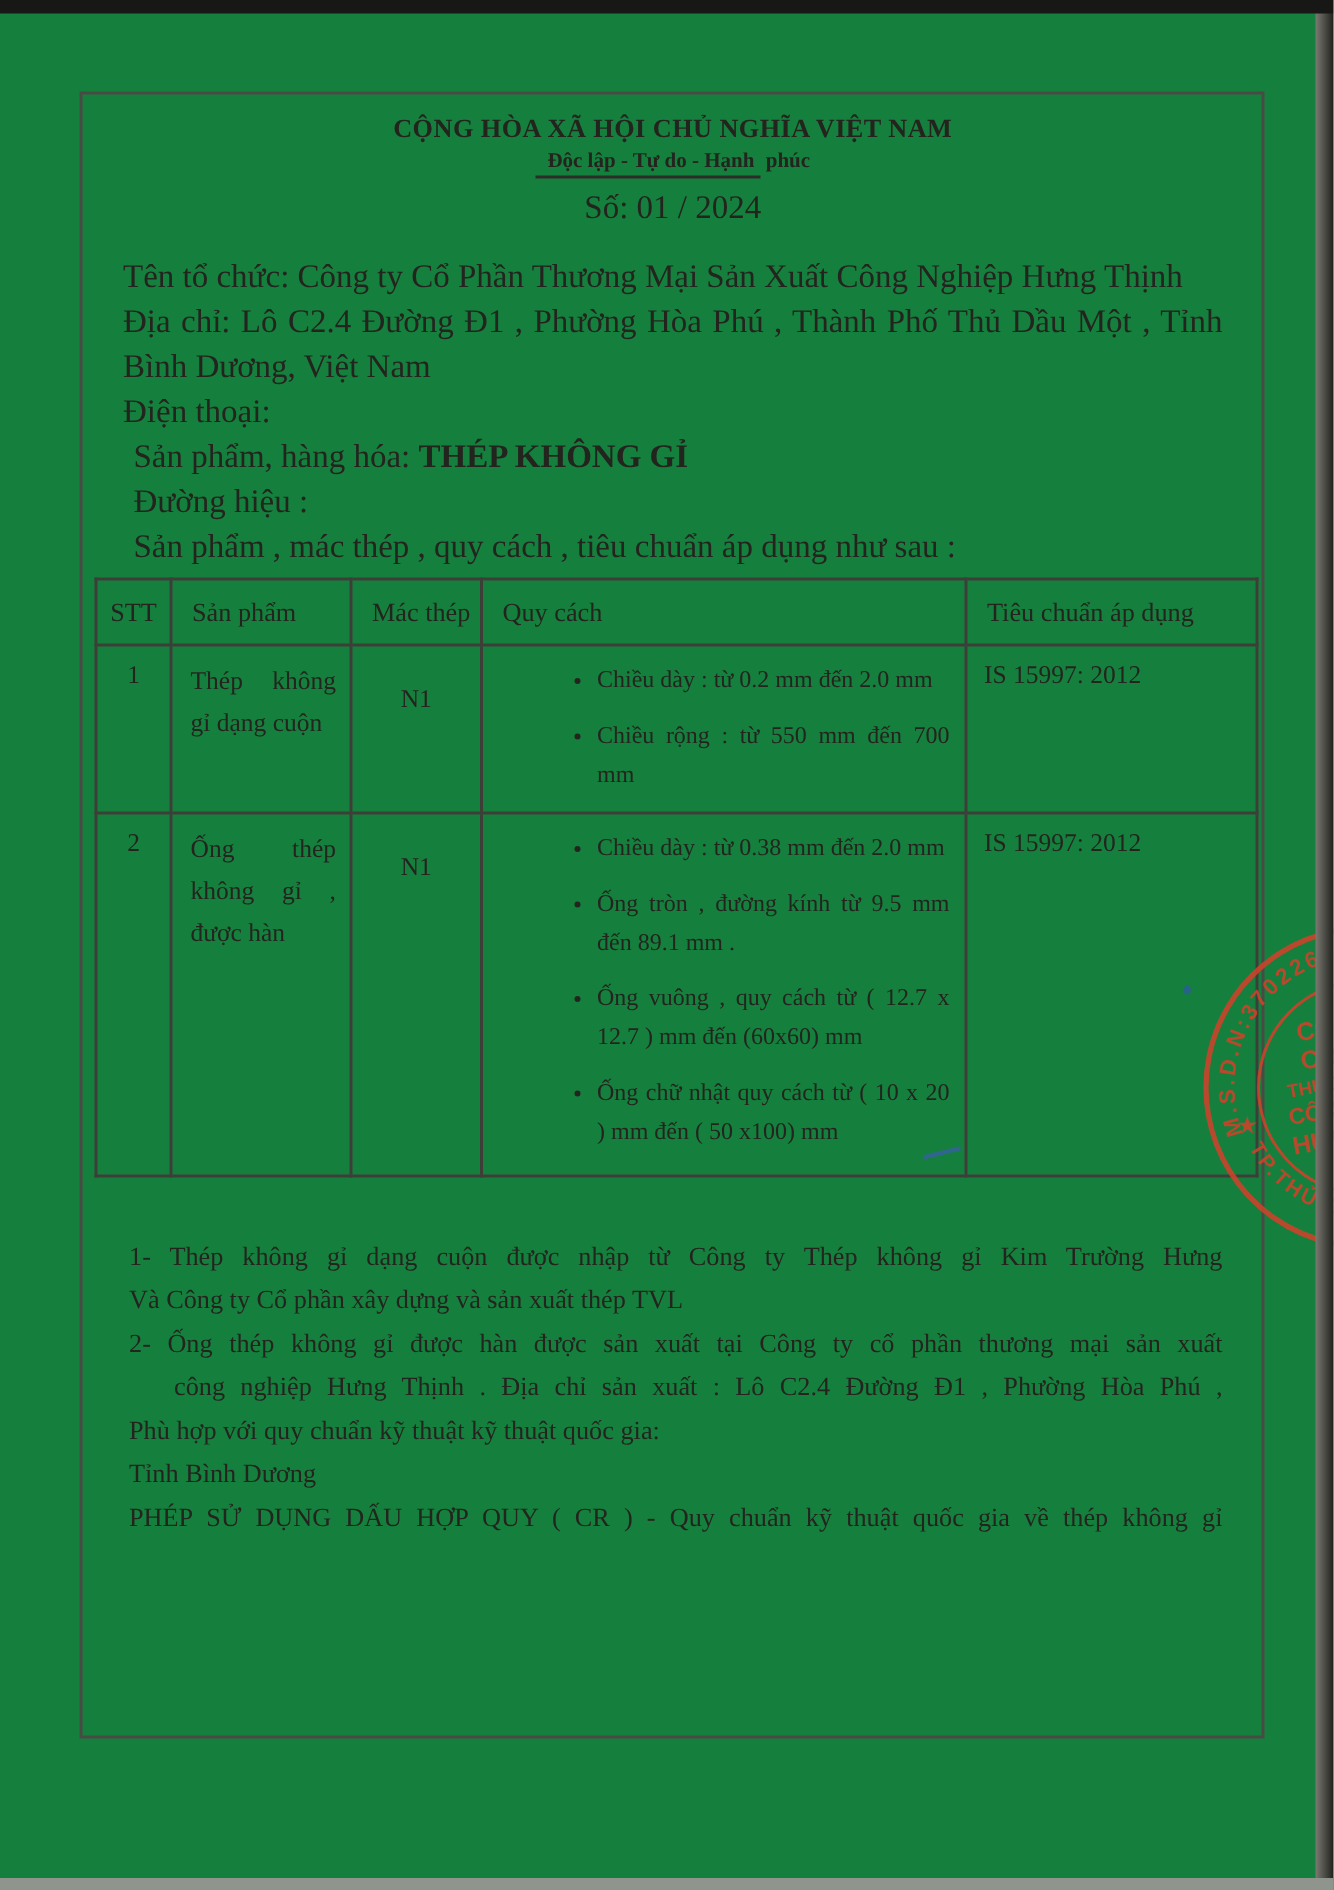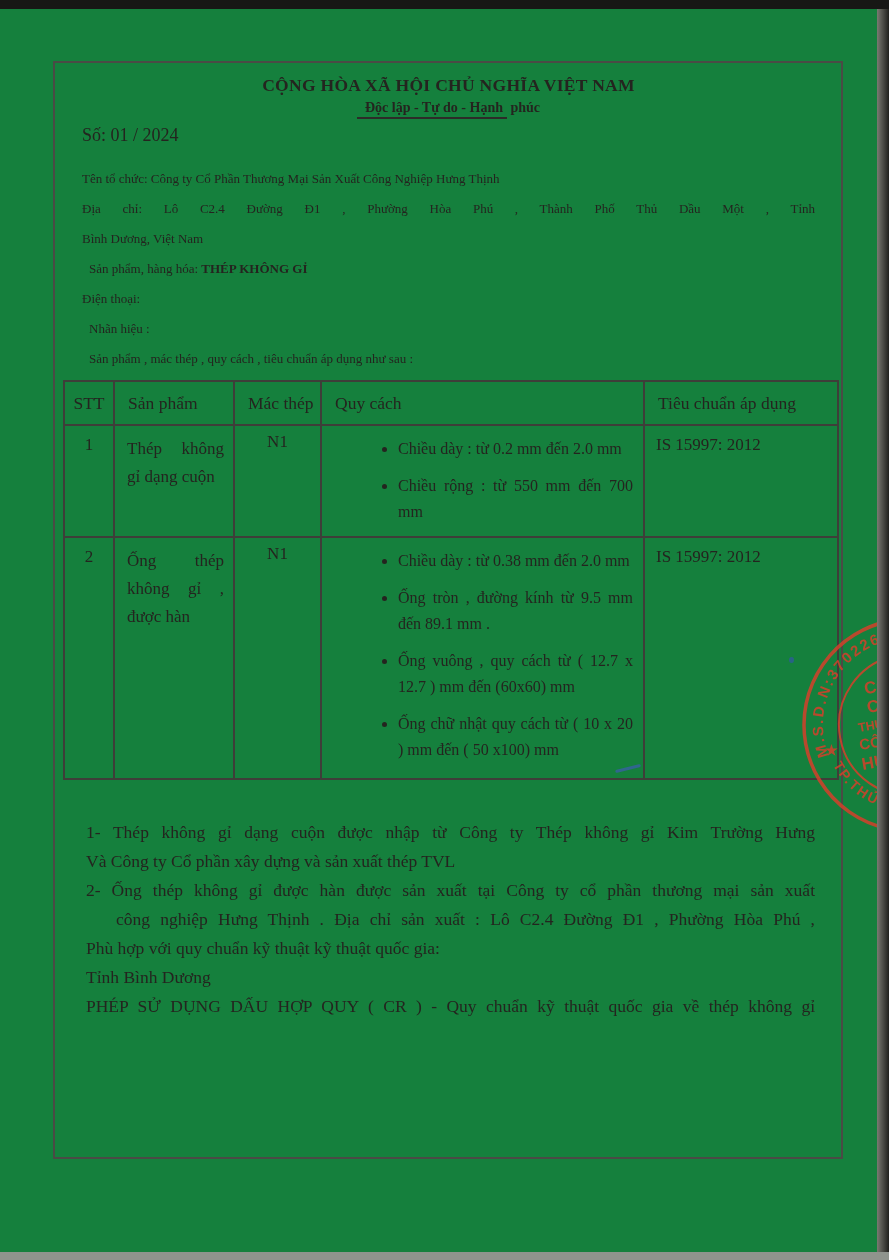--- a/index.html
+++ b/index.html
@@ -17,42 +17,42 @@
   .frame {
     position:absolute; left:53px; top:61px; width:790px; height:1098px;
     border:2px solid #4a4a45; box-sizing:border-box;
     padding:12px 26px 0 27px;
   }
 
   .nat-title { text-align:center; font-weight:bold; font-size:17.5px; letter-spacing:.3px; }
   .motto     { text-align:center; font-weight:bold; font-size:14px; margin-top:4px; }
   .motto .ul { border-bottom:2px solid #2c2c28; padding:0 4px 2px 8px; }
   .doc-title { text-align:center; font-weight:bold; font-size:22px; margin-top:30px; letter-spacing:.5px; }
-  .doc-no    { font-size:18px; margin-top:9px; }
+  .doc-no    { text-align:center; font-size:22px; margin-top:9px; }
 
-  .para { font-size:13px; line-height:30px; margin:0; }
+  .para { font-size:22px; line-height:30px; margin:0; }
   .org-line   { margin-top:18px; }
   .addr1      { text-align:justify; text-align-last:justify; }
   .indent1    { padding-left:7px; }
   .bold       { font-weight:bold; }
 
   table.spec {
     border-collapse:collapse; table-layout:fixed;
     width:774px; margin-left:-19px; margin-top:6px;
     font-size:17px;
   }
   table.spec th, table.spec td { border:2px solid #3e3e39; vertical-align:top; }
   table.spec thead tr { height:44px; }
   table.spec th { font-weight:normal; text-align:left; padding:0 0 0 13px; vertical-align:middle; font-size:17.5px; }
   table.spec th.c-stt { text-align:center; padding:0; }
   tr.r1 { height:93px; }
   tr.r2 { height:242px; }
   td.stt  { text-align:center; padding-top:9px; }
   td.prod { padding:9px 9px 0 12px; text-align:justify; line-height:28px; }
-  td.grade{ text-align:center; padding-top:6px; }
+  td.grade{ text-align:center; padding-top:25px; }
   td.std  { padding:9px 4px 0 11px; }
   td.quy  { padding:4px 6px 0 0; }
   td.quy ul { margin:0; padding:6px 0 0 76px; }
   td.quy li { margin-bottom:11px; line-height:26px; text-align:justify; padding-right:4px; font-size:16px; }
 
   .notes { margin-top:38px; padding-left:4px; font-size:17.5px; line-height:29px; }
   .notes div { margin:0; }
   .jfull { text-align:justify; text-align-last:justify; }
   .hang  { padding-left:30px; }
   .qcvn1 { margin-top:0; padding-left:17px; }
@@ -80,23 +80,23 @@
   <div class="frame">
 
     <div class="nat-title">CỘNG HÒA XÃ HỘI CHỦ NGHĨA VIỆT NAM</div>
     <div class="motto"><span class="ul">Độc lập - Tự do - Hạnh</span><span> phúc</span></div>
 
     <div class="doc-no">Số: 01 / 2024</div>
 
     <p class="para org-line">Tên tổ chức: Công ty Cổ Phần Thương Mại Sản Xuất Công Nghiệp Hưng Thịnh</p>
     <p class="para addr1">Địa chỉ: Lô C2.4 Đường Đ1 , Phường Hòa Phú , Thành Phố Thủ Dầu Một , Tỉnh</p>
     <p class="para">Bình Dương, Việt Nam</p>
+    <p class="para">Điện thoại:</p>
     <p class="para indent1"><span>Sản phẩm, hàng hóa: </span><span class="bold">THÉP KHÔNG GỈ</span></p>
-    <p class="para">Điện thoại:</p>
-    <p class="para indent1">Nhãn hiệu :</p>
+    <p class="para indent1">Đường hiệu :</p>
     <p class="para indent1">Sản phẩm , mác thép , quy cách , tiêu chuẩn áp dụng như sau :</p>
 
     <table class="spec">
       <colgroup>
         <col style="width:50px">
           <col style="width:120px">
           <col style="width:87px">
           <col style="width:323px">
           <col style="width:194px">
       </colgroup>

